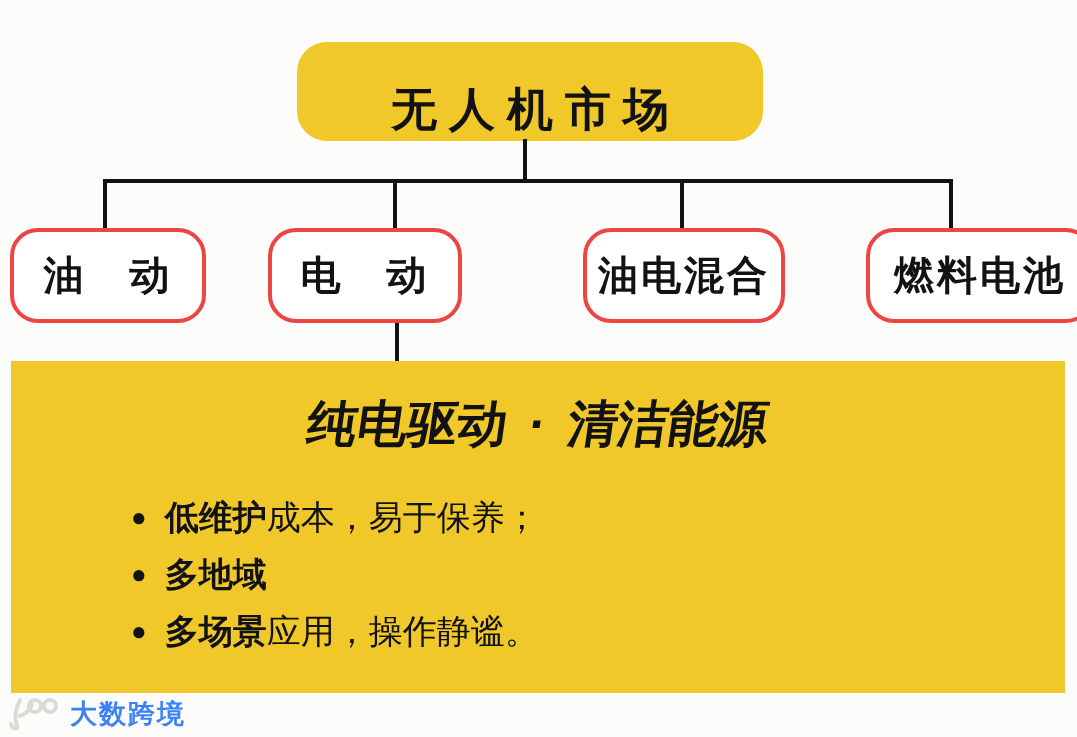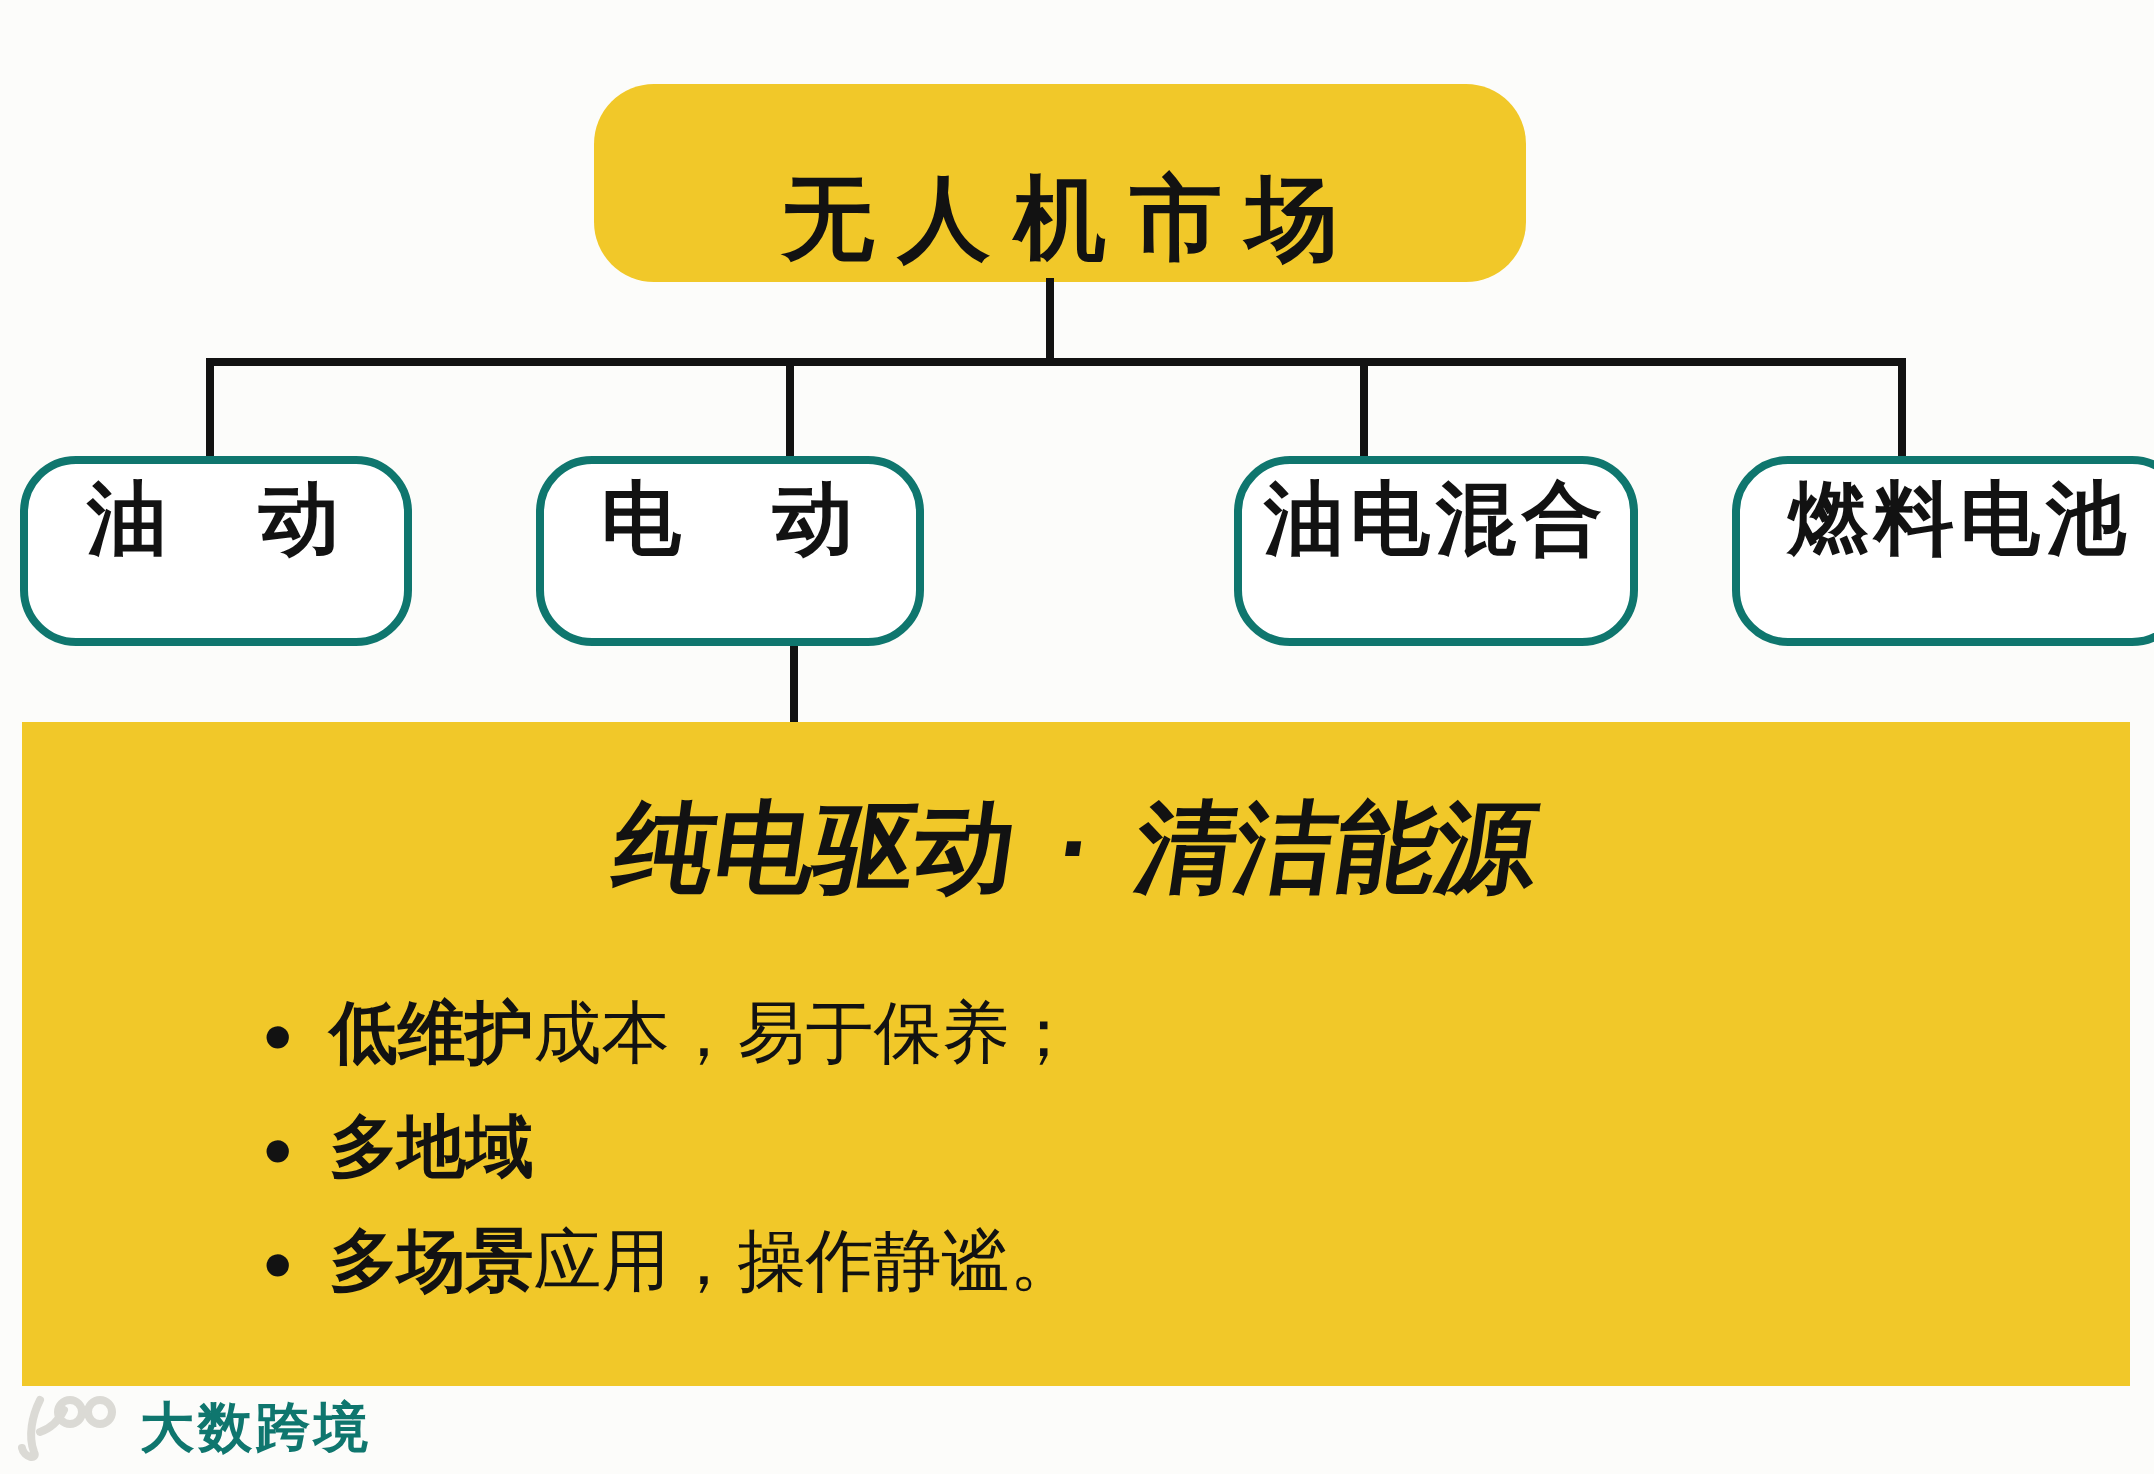--- a/index.html
+++ b/index.html
@@ -19,27 +19,27 @@
     background:#F1C829; border-radius:30px;
     display:flex; align-items:flex-end; justify-content:center;
   }
   .root-node span {
     font-weight:900; font-size:46px; letter-spacing:12px; padding-left:12px;
   }
 
   
   .child-node {
     position:absolute; top:228px; height:95px; box-sizing:border-box;
-    background:#FFFFFF; border:4px solid #0f766e; border-radius:28px;
-    display:flex; align-items:flex-start; justify-content:center;
+    background:#FFFFFF; border:4px solid #ef4444; border-radius:28px;
+    display:flex; align-items:center; justify-content:center;
   }
   .child-node span { font-weight:800; font-size:40px; letter-spacing:3px; }
   .node-oil   { left:10px;  width:196px; }
   .node-elec  { left:268px; width:194px; }
-  .node-hyb   { left:617px; width:202px; }
+  .node-hyb   { left:583px; width:202px; }
   .node-fuel  { left:866px; width:228px; }
 
   
   .panel {
     position:absolute; left:11px; top:361px; width:1054px; height:332px;
     background:#F1C829;
   }
   .panel-title {
     margin-top:34px; text-align:center;
     font-size:50px; line-height:58px; font-weight:600;
@@ -54,21 +54,21 @@
   }
   .bullet-row { display:flex; align-items:center; font-size:34px; line-height:40px; }
   .bullet-row .marker { font-size:26px; margin-right:18px; line-height:40px; }
   .bullet-row .emph { font-weight:800;text-align:center; }
   .bullet-row .rest { font-weight:400; }
 
   
   .watermark {
     position:absolute; left:8px; top:696px;
     display:flex; align-items:center; gap:10px;
-    color:#0f766e; font-weight:700; font-size:27px; letter-spacing:2px;
+    color:#3b82f6; font-weight:700; font-size:27px; letter-spacing:2px;
   }
   .watermark svg { display:block; }
 </style>
 </head>
 <body>
 
 <div class="stage">
 
   <div class="root-node">
     <span>无人机市场</span>

